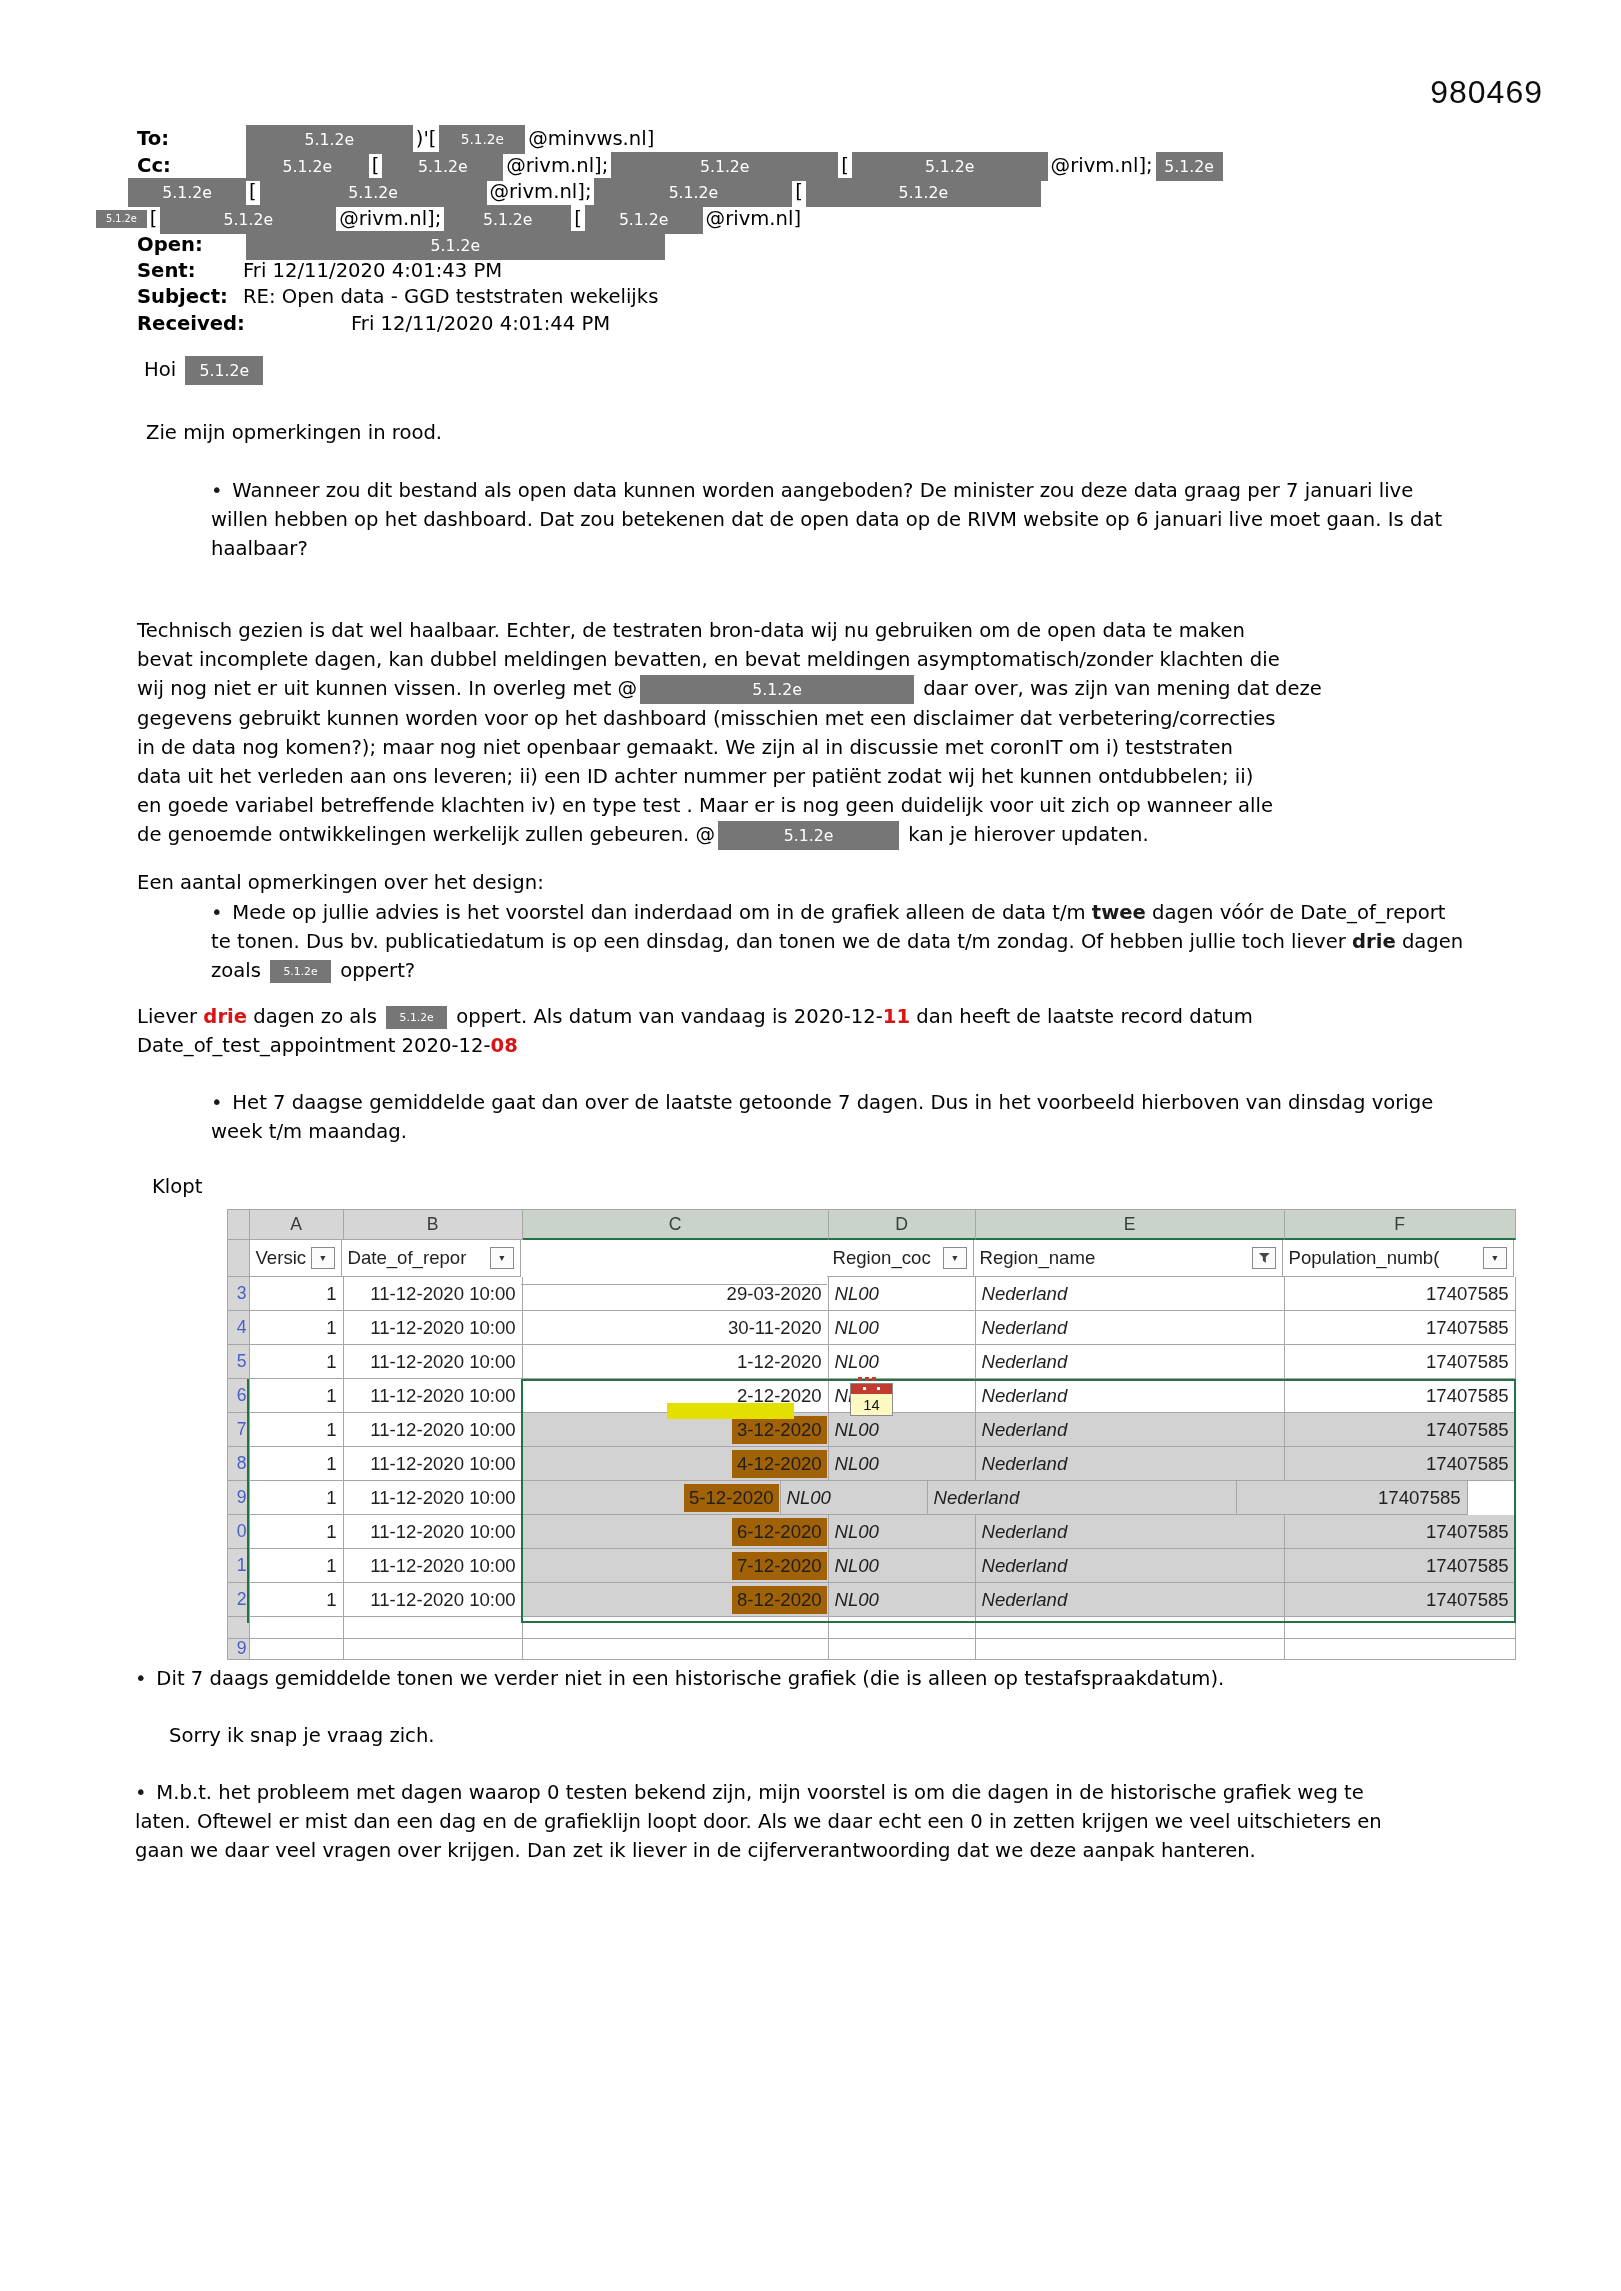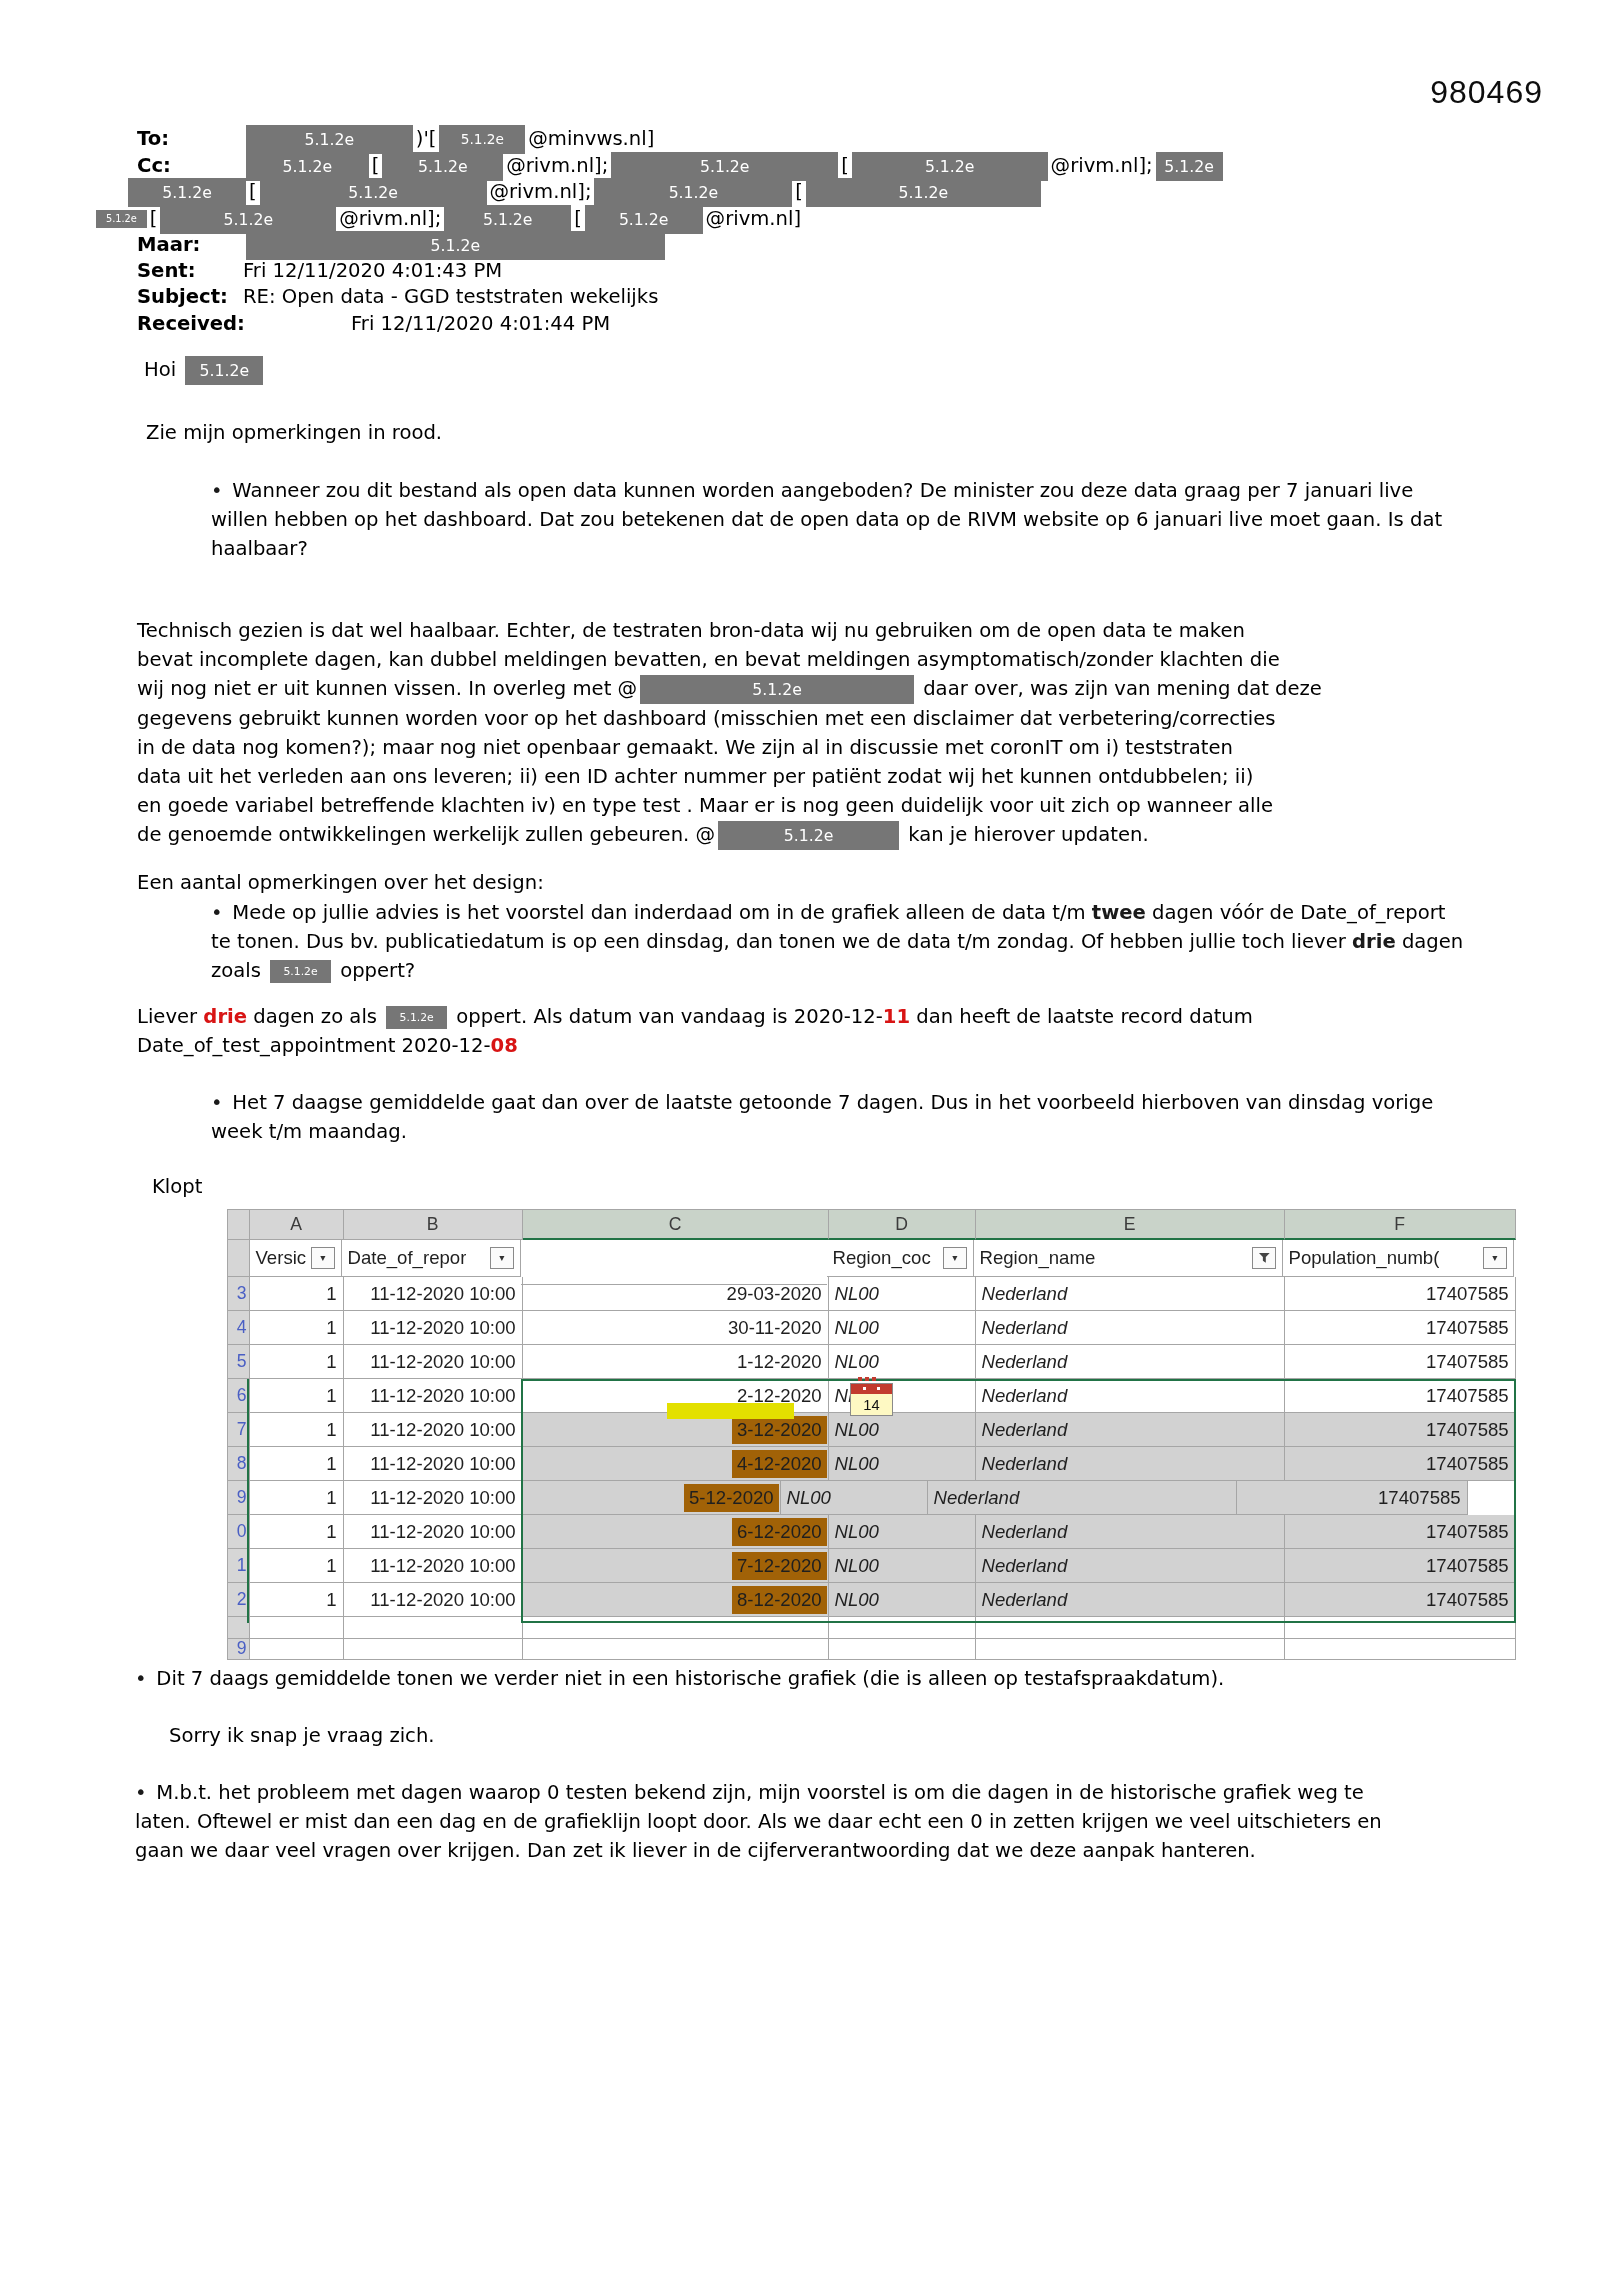--- a/index.html
+++ b/index.html
@@ -71,21 +71,21 @@
 </style>
 </head>
 <body>
 
 <div id="stamp">980469</div>
 <div id="email-header">
     <div class="hrow"><span class="hlabel">To:</span><span><span class="redact" style="width: 167px;">5.1.2e</span><span class="htxt">)'[</span><span class="redact rs" style="width: 86px;">5.1.2e</span><span class="htxt">@minvws.nl]</span></span></div>
     <div class="hrow"><span class="hlabel">Cc:</span><span><span class="redact" style="width: 123px;">5.1.2e</span><span class="htxt">[</span><span class="redact" style="width: 121px;">5.1.2e</span><span class="htxt">@rivm.nl];</span><span class="redact" style="width: 227px;">5.1.2e</span><span class="htxt">[</span><span class="redact" style="width: 196px;">5.1.2e</span><span class="htxt">@rivm.nl];</span><span class="redact" style="width: 67px;">5.1.2e</span></span></div>
     <div class="hrow" style="margin-left: -11.8px;"><span class="redact" style="width: 118px;">5.1.2e</span><span class="htxt">[</span><span class="redact" style="width: 227px;">5.1.2e</span><span class="htxt">@rivm.nl];</span><span class="redact" style="width: 198px;">5.1.2e</span><span class="htxt">[</span><span class="redact" style="width: 235px;">5.1.2e</span></div>
     <div class="hrow" style="margin-left: -44px;"><span class="redact rxs" style="width: 51px;">5.1.2e</span><span class="htxt">[</span><span class="redact" style="width: 176px;">5.1.2e</span><span class="htxt">@rivm.nl];</span><span class="redact" style="width: 127px;">5.1.2e</span><span class="htxt">[</span><span class="redact" style="width: 118px;">5.1.2e</span><span class="htxt">@rivm.nl]</span></div>
-    <div class="hrow"><span class="hlabel">Maar:</span><span><span class="redact" style="width: 419px;">5.1.2e</span></span></div>
+    <div class="hrow"><span class="hlabel">Open:</span><span><span class="redact" style="width: 419px;">5.1.2e</span></span></div>
     <div class="hrow"><span class="hlabel">Sent:</span><span><span class="htxt">Fri 12/11/2020 4:01:43 PM</span></span></div>
     <div class="hrow"><span class="hlabel">Subject:</span><span><span class="htxt">RE: Open data - GGD teststraten wekelijks</span></span></div>
     <div class="hrow"><span class="hlabel">Received:</span><span style="margin-left: 108px;"><span class="htxt">Fri 12/11/2020 4:01:44 PM</span></span></div>
   </div>
 <div id="email-body">
     <div class="para gray" style="top: 355px; left: 144px;"><span class="htxt">Hoi </span><span class="redact" style="width: 78px;">5.1.2e</span></div>
     <div class="para gray" style="top: 418px; left: 146px;"><span class="htxt">Zie mijn opmerkingen in rood.</span></div>
     <div class="para " style="top: 476px; left: 211px;"><span class="bullet-glyph">•</span><span class="htxt">Wanneer zou dit bestand als open data kunnen worden aangeboden? De minister zou deze data graag per 7 januari live</span><br><span class="htxt">willen hebben op het dashboard. Dat zou betekenen dat de open data op de RIVM website op 6 januari live moet gaan. Is dat</span><br><span class="htxt">haalbaar?</span></div>
     <div class="para red" style="top: 616px; left: 137px;"><span class="htxt">Technisch gezien is dat wel haalbaar. Echter, de testraten bron-data wij nu gebruiken om de open data te maken</span><br><span class="htxt">bevat incomplete dagen, kan dubbel meldingen bevatten, en bevat meldingen asymptomatisch/zonder klachten die</span><br><span class="htxt">wij nog niet er uit kunnen vissen. In overleg met @</span><span class="redact" style="width: 274px;">5.1.2e</span><span class="htxt"> daar over, was zijn van mening dat deze</span><br><span class="htxt">gegevens gebruikt kunnen worden voor op het dashboard (misschien met een disclaimer dat verbetering/correcties</span><br><span class="htxt">in de data nog komen?); maar nog niet openbaar gemaakt. We zijn al in discussie met coronIT om i) teststraten</span><br><span class="htxt">data uit het verleden aan ons leveren; ii) een ID achter nummer per patiënt zodat wij het kunnen ontdubbelen; ii)</span><br><span class="htxt">en goede variabel betreffende klachten iv) en type test . Maar er is nog geen duidelijk voor uit zich op wanneer alle</span><br><span class="htxt">de genoemde ontwikkelingen werkelijk zullen gebeuren. @</span><span class="redact" style="width: 181px;">5.1.2e</span><span class="htxt"> kan je hierover updaten.</span></div>
     <div class="para " style="top: 868px; left: 137px;"><span class="htxt">Een aantal opmerkingen over het design:</span></div>

